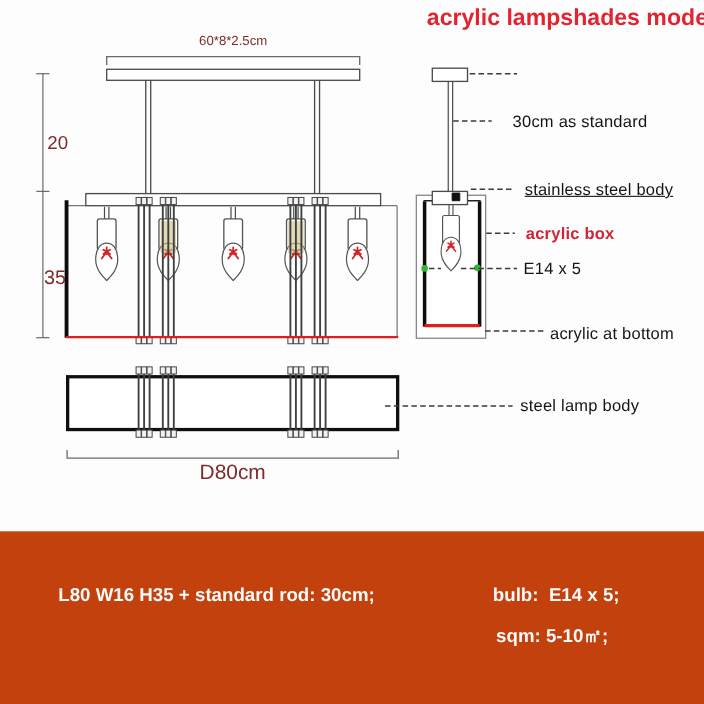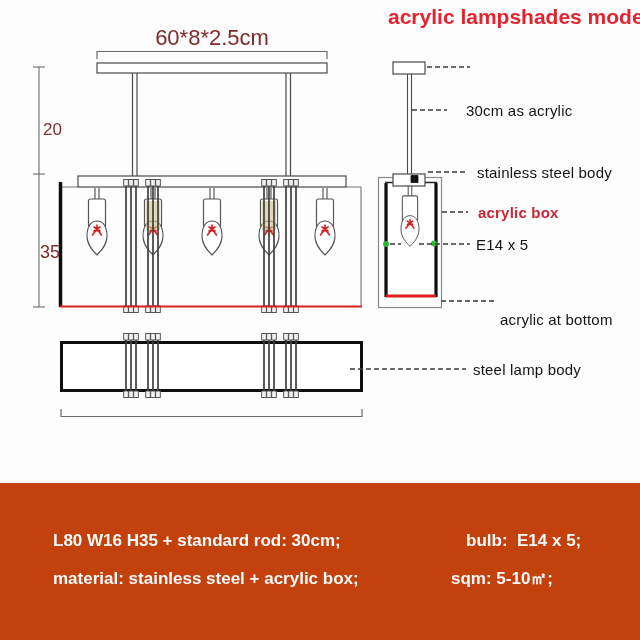--- a/index.html
+++ b/index.html
@@ -12,42 +12,42 @@
     position:absolute;font-size:15px;color:#141414;white-space:nowrap;
     line-height:15px;letter-spacing:0.2px;
   }
   .dim{
     position:absolute;color:#7d2b2b;white-space:nowrap;line-height:19px;
   }
   #title{
     position:absolute;left:388px;top:5px;width:246px;
     font-size:21px;font-weight:bold;color:#e32330;white-space:nowrap;
   }
-  #dim-canopy{left:97px;top:28px;width:230px;text-align:center;font-size:22px;}
+  #dim-canopy{left:97px;top:28px;width:230px;text-align:center;font-size:12px;}
   #dim-rod{left:43px;top:120px;font-size:17px;}
   #dim-body-h{left:40px;top:243px;font-size:18px;}
   #dim-body-l{left:60px;top:420px;width:303px;text-align:center;font-size:19px;}
   #co-canopy{left:486px;top:60px;}
   #co-rod{left:466px;top:103px;}
-  #co-steel-body{left:477px;top:165px;}
+  #co-steel-body{left:477px;top:165px;text-decoration:underline;}
   #co-acrylic-box{left:478px;top:205px;color:#cf2436;font-weight:bold;}
   #co-bulb{left:476px;top:237px;}
-  #co-acrylic-bottom{left:500px;top:312px;}
+  #co-acrylic-bottom{left:500px;top:296px;}
   #co-lamp-body{left:473px;top:362px;}
   #spec-banner{
     position:absolute;left:0;top:483px;width:640px;height:157px;
     background:#c2410c;
     padding-left:12px;
   }
   .spec{
     position:absolute;color:#fafafa;font-size:17px;font-weight:bold;
     white-space:pre;line-height:19px;
   }
   #spec-l1l{left:53px;top:48px;}
-  #spec-l1r{left:448px;top:48px;margin-left:18px;}
+  #spec-l1r{left:448px;top:48px;}
   #spec-l2l{left:53px;top:86px;}
   #spec-l2r{left:451px;top:86px;}
 </style>
 </head>
 <body>
 
 <div id="page">
 
   <svg id="diagram-svg" width="640" height="483" viewBox="0 0 640 483">
     <defs>
@@ -168,28 +168,28 @@
       <line x1="441" y1="301" x2="497" y2="301"></line>
       <line x1="350" y1="369" x2="466" y2="369"></line>
     </g>
   </svg>
 
   <div id="title">acrylic lampshades model</div>
 
   <div id="dim-canopy" class="dim">60*8*2.5cm</div>
   <div id="dim-rod" class="dim">20</div>
   <div id="dim-body-h" class="dim">35</div>
+  <div id="dim-body-l" class="dim">D80cm</div>
 
-  <div id="co-rod" class="lbl">30cm as acrylic</div>
+  <div id="co-rod" class="lbl">30cm as standard</div>
   <div id="co-steel-body" class="lbl">stainless steel body</div>
   <div id="co-acrylic-box" class="lbl">acrylic box</div>
   <div id="co-bulb" class="lbl">E14 x 5</div>
   <div id="co-acrylic-bottom" class="lbl">acrylic at bottom</div>
   <div id="co-lamp-body" class="lbl">steel lamp body</div>
 
   <div id="spec-banner">
     <div id="spec-l1l" class="spec">L80 W16 H35 + standard rod: 30cm;</div>
     <div id="spec-l1r" class="spec">bulb:  E14 x 5;</div>
-    <div id="spec-l2l" class="spec">material: stainless steel + acrylic box;</div>
     <div id="spec-l2r" class="spec">sqm: 5-10㎡;</div>
   </div>
 
 </div>
 
 </body></html>

